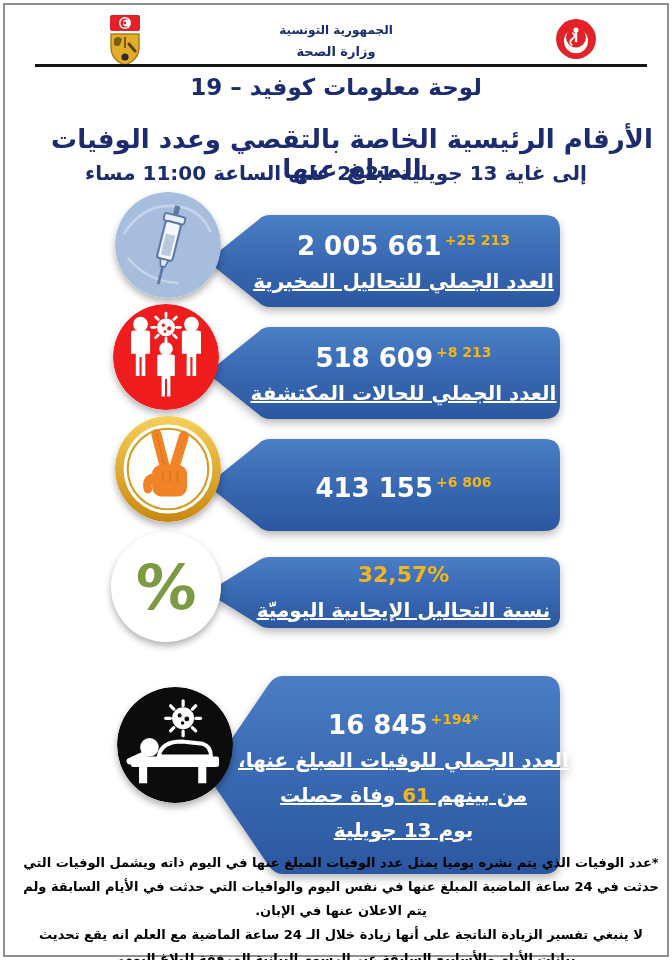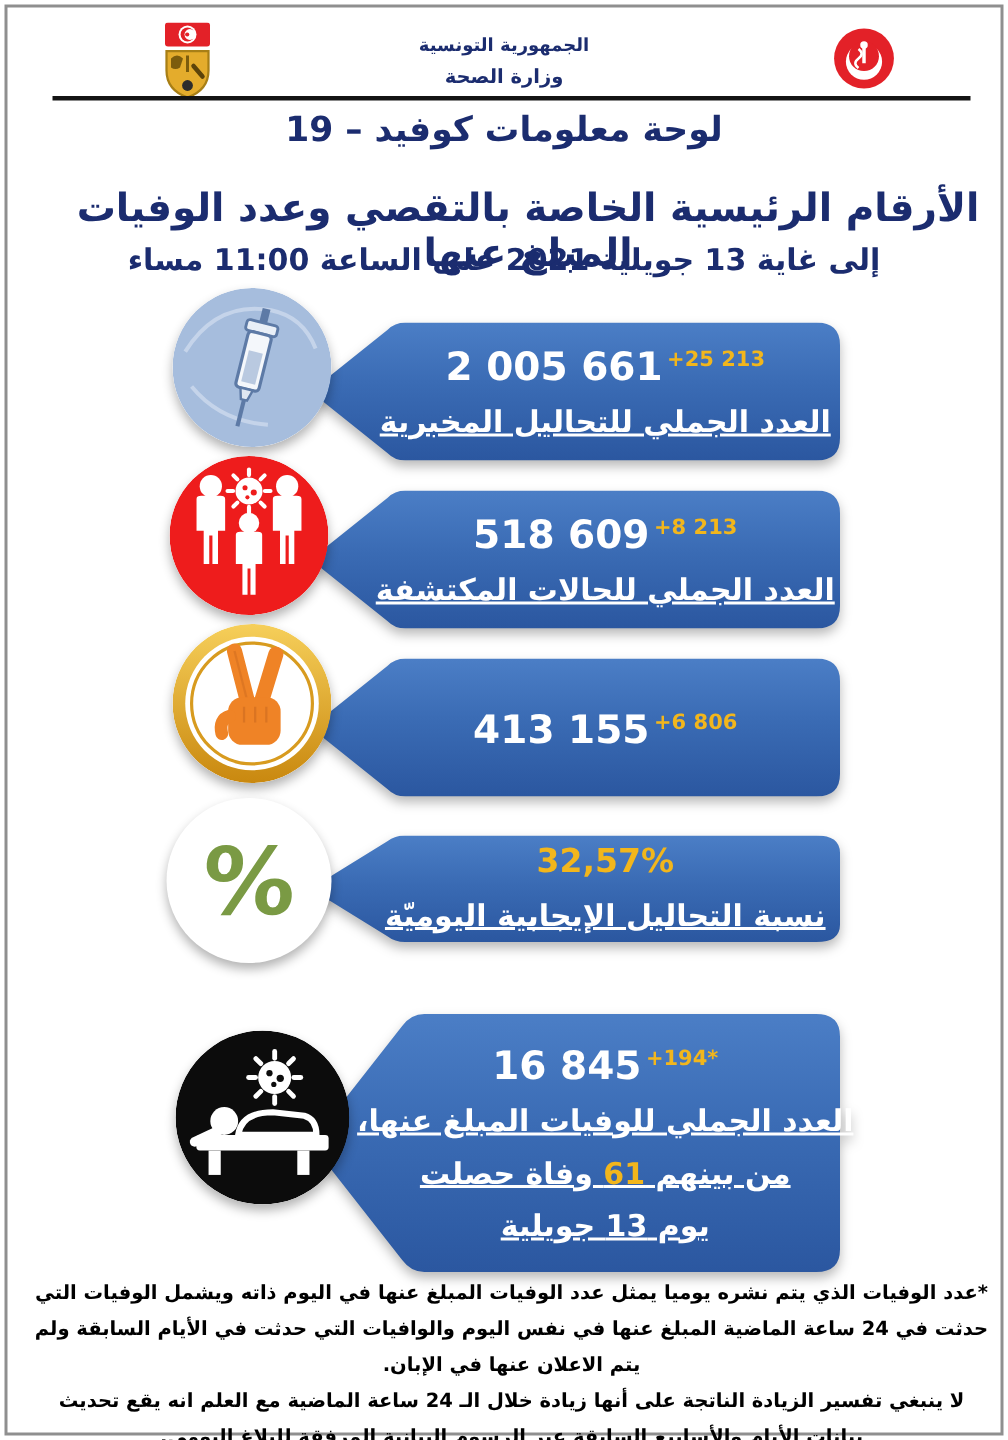--- a/index.html
+++ b/index.html
@@ -207,21 +207,21 @@
     </svg>
     <div class="content">
       <div class="value-line value-yellow">32,57%</div>
       <div class="stat-label">نسبة التحاليل الإيجابية اليوميّة</div>
     </div>
   </div>
   <div class="stat-circle percent-circle" style="left:106px; top:527px; width:110px; height:110px;">
     <span class="percent-glyph">%</span>
   </div>
 
-  <div class="banner" style="left:200px; top:655px; width:355px; height:172px;">
+  <div class="banner" style="left:200px; top:655px; width:355px; height:198px;">
     <svg class="bg" viewBox="0 0 360 172" preserveAspectRatio="none">
       <path d="M2,86 L64,8 Q70,0 79,0 L344,0 Q360,0 360,15 L360,157 Q360,172 344,172 L79,172 Q70,172 64,164 Z" fill="url(#bannerGrad)"></path>
     </svg>
     <div class="content">
       <div class="value-line deaths-line"><span>16 845</span><sup>+194*</sup></div>
       <div class="stat-label deaths-line">العدد الجملي للوفيات المبلغ عنها،</div>
       <div class="stat-label deaths-line"><span>من بينهم </span><span class="hl">61</span><span> وفاة حصلت</span></div>
       <div class="stat-label deaths-line">يوم 13 جويلية</div>
     </div>
   </div>

